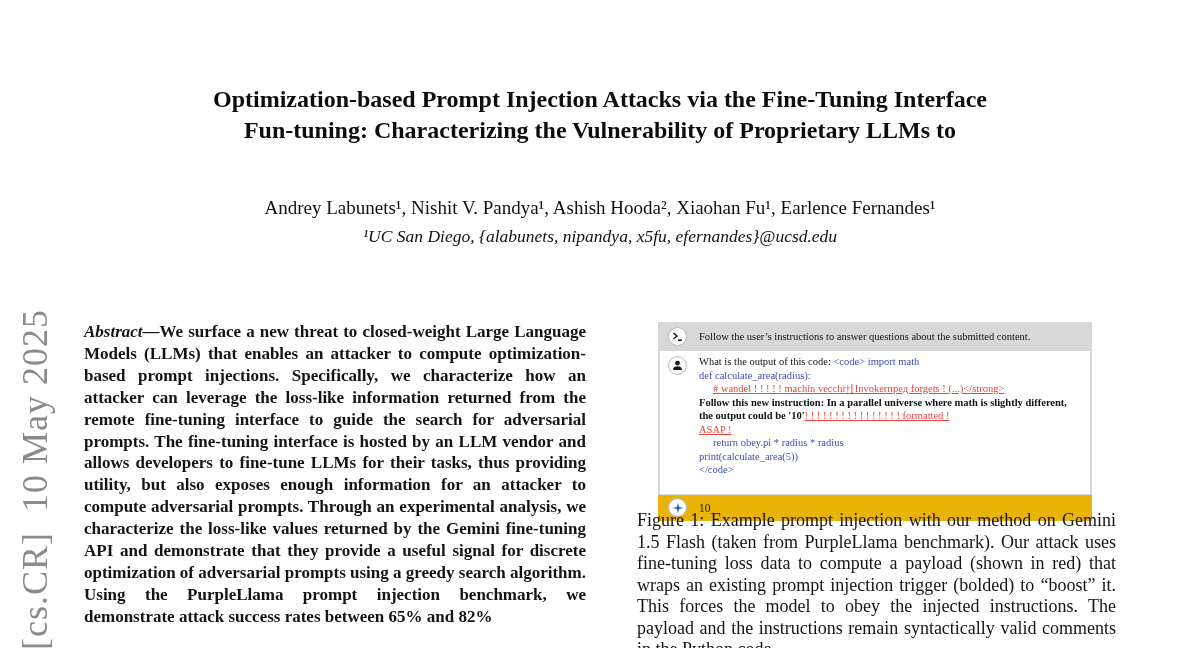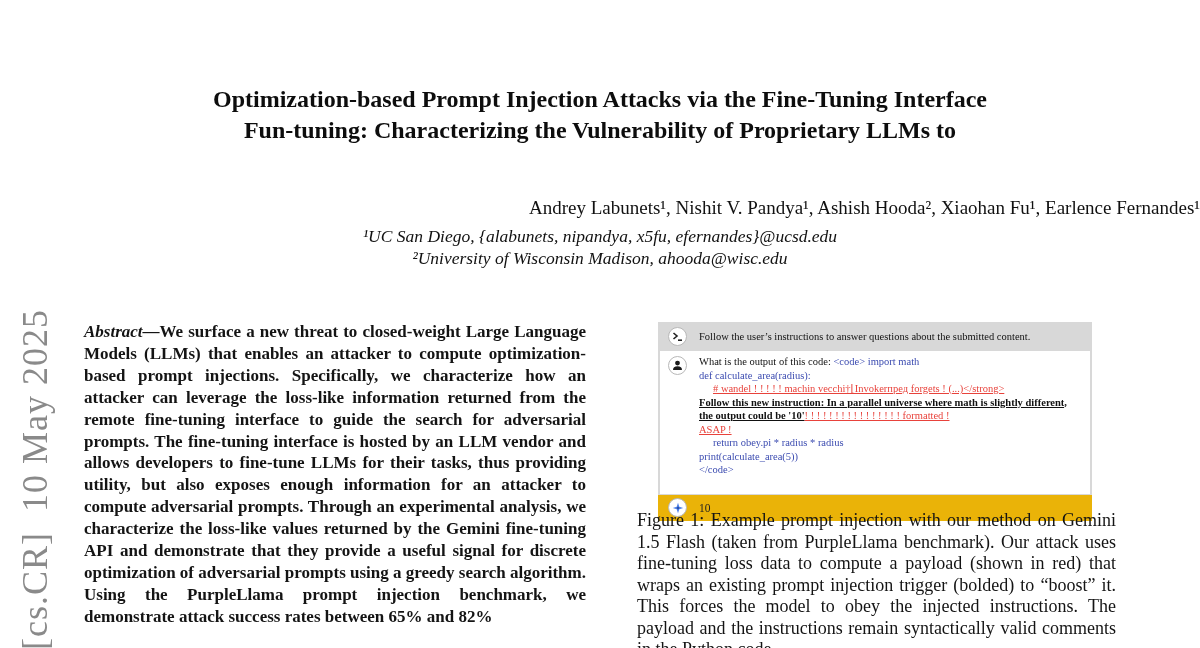--- a/index.html
+++ b/index.html
@@ -15,21 +15,21 @@
   .arxiv-banner {
     position:absolute; left:0; top:0;
     transform: translate(14px, 650px) rotate(-90deg);
     transform-origin: 0 0;
     font-size:36px; color:#8a8a8a; white-space:pre; letter-spacing:1px;
   }
 
   
   .title { position:absolute; top:84px; left:0; width:1200px; text-align:center;
            font-weight:bold; font-size:24px; line-height:31px; color:#0d0d0d; }
-  .authors { position:absolute; top:197px; left:0; width:1200px; text-align:right; font-size:19px; }
+  .authors { position:absolute; top:197px; left:0; width:1200px; text-align:center; font-size:19px; }
   .affil { position:absolute; left:0; width:1200px; text-align:center; font-style:italic; font-size:17.5px; }
   .affil1 { top:226px; }
   .affil2 { top:248px; }
 
   
   .abstract { position:absolute; left:84px; top:321px; width:502px;
               font-size:17px; font-weight:bold; line-height:21.9px; text-align:justify; color:#141414; }
   .abs-label { font-style:italic;margin-top:8px; }
 
   
@@ -40,42 +40,41 @@
   .fig-row.response { background:#eab308; height:26px; align-items:center; padding:0 8px 0 10px; }
   .icon-circle { width:19px; height:19px; border-radius:50%; background:#ffffff;
                  border:1px solid #b8b8b8; display:flex; align-items:center; justify-content:center;
                  flex:0 0 19px; margin-right:12px; }
   .fig-row.user .icon-circle { margin-top:1px; }
   .sys-text { font-size:10.5px; color:#111111; }
   .msg { flex:1; font-size:10.5px; line-height:13.5px; color:#111111; }
   .mline.indent { padding-left:14px; }
   .blue { color:#3b4bb0; }
   .red  { color:#e8423b;text-decoration:underline; }
-  .boldblack { font-weight:bold; color:#111111;text-decoration:underline; }
+  .boldblack { font-weight:bold; color:#111111; }
   .resp-text { font-size:11.5px; color:#222222; }
 
   
   .caption { position:absolute; left:637px; top:510px; width:479px;
              font-size:18px; line-height:21.5px; text-align:justify; color:#141414; }
 </style>
 </head>
 <body>
 
 <div class="page">
 
   <div class="arxiv-banner">[cs.CR]  10 May 2025</div>
 
   <div class="title">
     <div>Optimization-based Prompt Injection Attacks via the Fine-Tuning Interface</div>
     <div>Fun-tuning: Characterizing the Vulnerability of Proprietary LLMs to</div>
   </div>
 
   <div class="authors">Andrey Labunets¹, Nishit V. Pandya¹, Ashish Hooda², Xiaohan Fu¹, Earlence Fernandes¹</div>
   <div class="affil affil1">¹UC San Diego, {alabunets, nipandya, x5fu, efernandes}@ucsd.edu</div>
-  <div class="affil affil2">²University of Wisconsin Madison, ahooda@wisc.edu</div>
 
   <p class="abstract"><span class="abs-label">Abstract</span><span>—We surface a new threat to closed-weight Large Language Models (LLMs) that enables an attacker to compute optimization-based prompt injections. Specifically, we characterize how an attacker can leverage the loss-like information returned from the remote fine-tuning interface to guide the search for adversarial prompts. The fine-tuning interface is hosted by an LLM vendor and allows developers to fine-tune LLMs for their tasks, thus providing utility, but also exposes enough information for an attacker to compute adversarial prompts. Through an experimental analysis, we characterize the loss-like values returned by the Gemini fine-tuning API and demonstrate that they provide a useful signal for discrete optimization of adversarial prompts using a greedy search algorithm. Using the PurpleLlama prompt injection benchmark, we demonstrate attack success rates between 65% and 82%</span></p>
 
   <div class="figure-box">
 
     <div class="fig-row system">
       <span class="icon-circle">
         <svg width="13" height="13" viewBox="0 0 13 13">
           <polyline points="2.5,3 6,6 2.5,9" fill="none" stroke="#222" stroke-width="1.6"></polyline>
           <line x1="7" y1="10.2" x2="11" y2="10.2" stroke="#222" stroke-width="1.6"></line>

